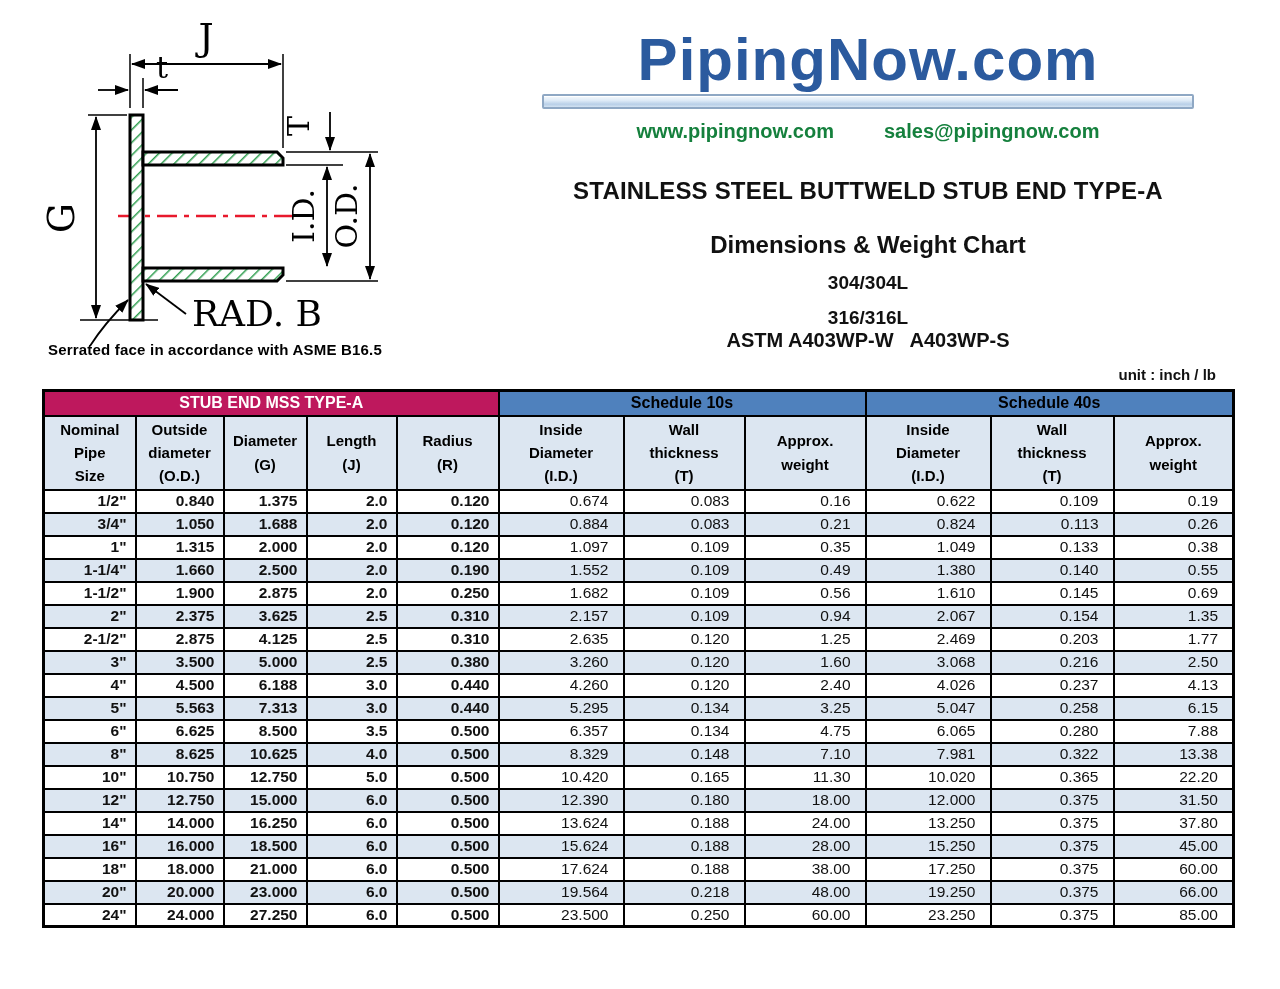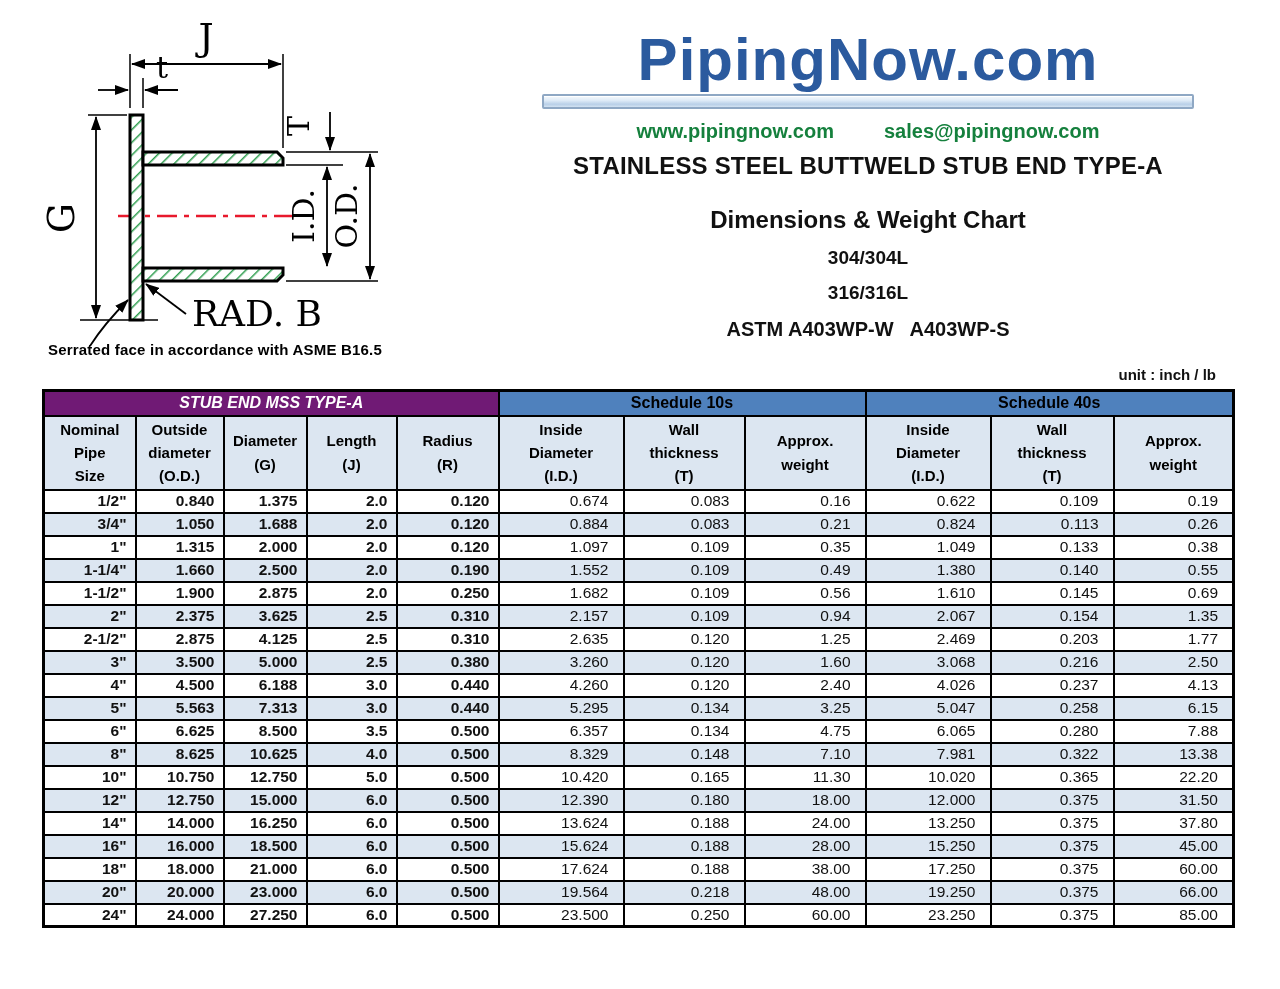--- a/index.html
+++ b/index.html
@@ -26,40 +26,40 @@
   .logo-bar {
     height:11px; margin:3px 2px 0 2px;
     background:linear-gradient(#f6fafd 0%, #dfebf7 40%, #b9d0e8 75%, #d2e2f1 100%);
     border:2px solid #8fa8c4; border-radius:2px; box-shadow:inset 0 1px 0 #ffffff;
   }
   .contact-line {
     margin-top:11px; display:flex; justify-content:center; gap:50px;
     font-size:20px; font-weight:bold; color:#15803d;
   }
   .contact-line span { cursor:pointer; }
-  .doc-title    { margin-top:9px; font-size:24px; font-weight:bold; letter-spacing:0.2px; }
+  .doc-title    { margin-top:34px; font-size:24px; font-weight:bold; letter-spacing:0.2px; }
   .doc-subtitle { margin-top:26px; font-size:24px; font-weight:bold; }
   .grade        { margin-top:13px;  font-size:19px; font-weight:bold; }
-  .astm         { margin-top:14px;  font-size:20px; font-weight:bold; white-space:pre; }
+  .astm         { margin-top:0;  font-size:20px; font-weight:bold; white-space:pre; }
 
   .unit-note {
     position:absolute; left:1040px; top:366px; width:192px; text-align:right;
     padding-right:16px; font-size:15px; font-weight:bold; box-sizing:border-box;
   }
 
   
   .table-wrap { position:absolute; left:42px; top:389px; }
   table.datasheet {
     border-collapse:collapse; table-layout:fixed; border:3px solid #000;
   }
   table.datasheet th, table.datasheet td { border:2px solid #000; box-sizing:border-box; }
   th.sep-r, td.sep-r { border-right:4px solid #000; }
 
   th.group-header { height:25px; font-size:16px; font-weight:bold; text-align:center; vertical-align:middle; }
-  th.band-black { background:#701a75; color:#ffffff;font-style:italic; }
+  th.band-black { background:#be185d; color:#ffffff; }
   th.band-blue  { background:#4f81bd; color:#000000; }
 
   th.col-header {
     background:#dce6f1; color:#000; font-size:15px; font-weight:bold;
     height:74px; vertical-align:middle; text-align:center;
     white-space:pre-line; line-height:1.55; border-bottom:3px solid #000;
   }
 
   tbody td {
     height:23px; font-size:15.5px; text-align:right; padding:0 14px 0 0;

